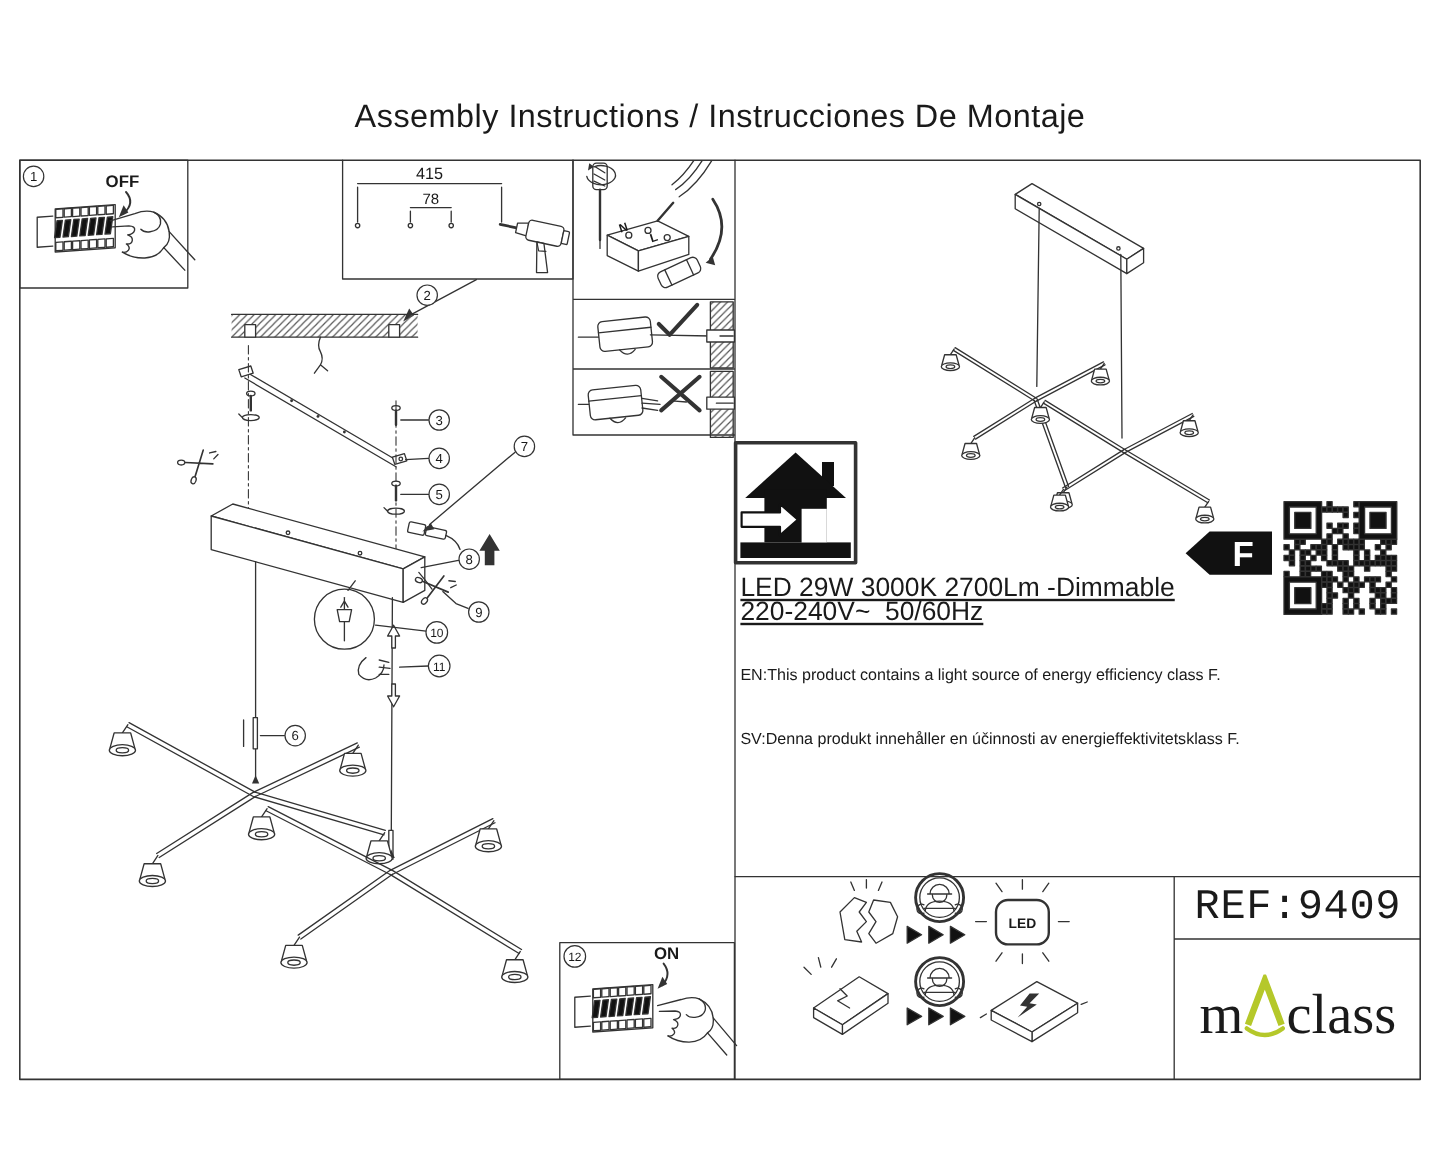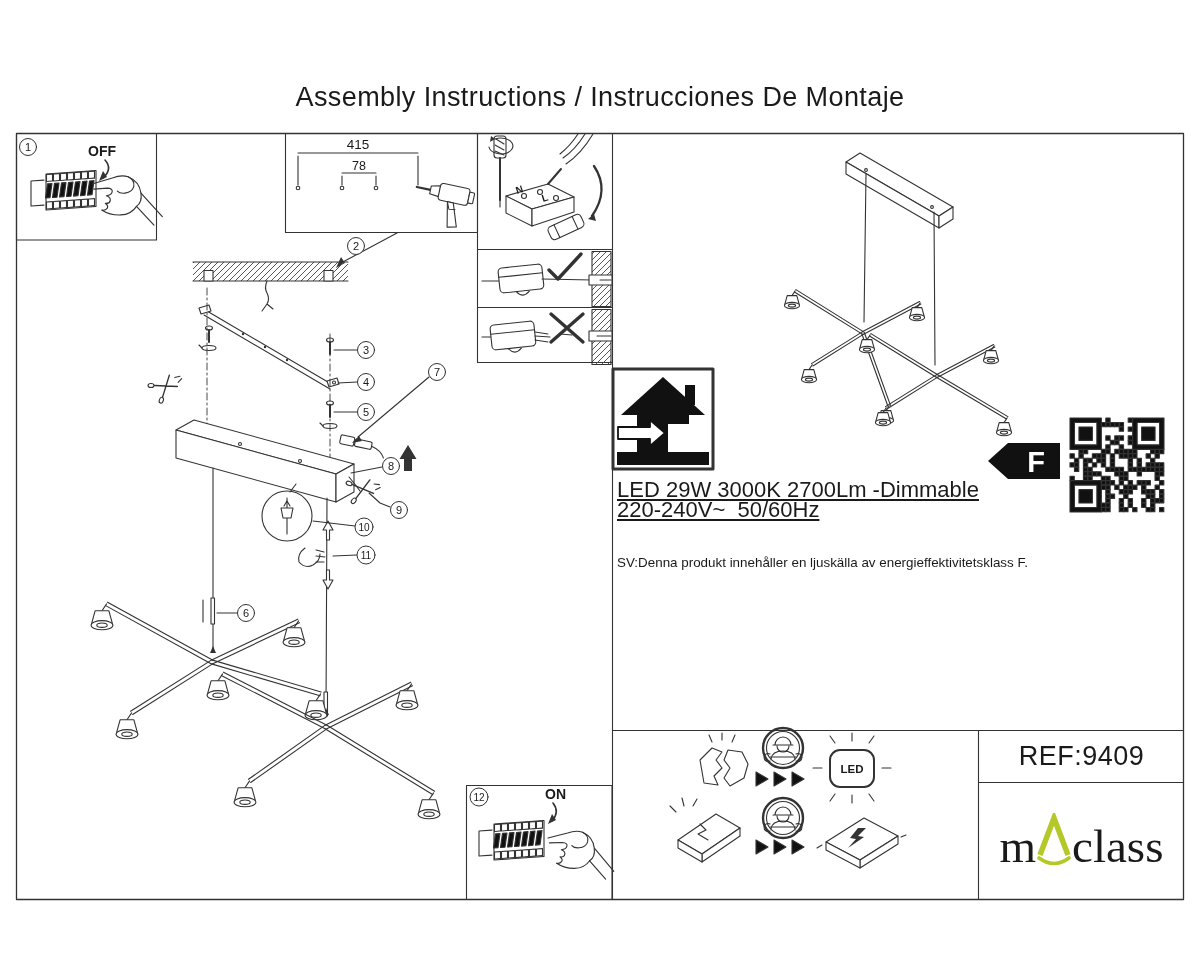--- a/index.html
+++ b/index.html
@@ -4,21 +4,21 @@
 <style>
   html,body{margin:0;padding:0;}
   body{width:1200px;height:960px;background:#fff;position:relative;overflow:hidden;
        font-family:"Liberation Sans",sans-serif;color:#1a1a1a;}
   .abs{position:absolute;}
   #title{top:82px;left:0;width:1200px;text-align:center;font-size:27px;letter-spacing:.4px;}
   .spec{left:617px;font-size:22px;white-space:pre;text-decoration:underline;}
   #spec1{top:477px;}
   #spec2{top:497px;text-align:center;}
   #langs{left:617px;top:519px;font-size:13.4px;line-height:17.6px;white-space:pre;}
-  #ref{left:979px;top:731px;width:205px;height:50px;display:flex;align-items:center;justify-content:center;font-size:27px;letter-spacing:.5px;}
+  #ref{left:979px;top:731px;width:205px;height:50px;display:flex;align-items:center;justify-content:center;font-size:35px;letter-spacing:.5px;font-family:Liberation Mono, monospace;}
   #logo{left:979px;top:783px;width:205px;height:116px;display:flex;align-items:flex-end;justify-content:center;
         font-family:"Liberation Serif","DejaVu Serif",serif;font-size:47px;padding-bottom:26px;box-sizing:border-box;}
   #logo .lam{display:inline-block;transform:translateY(9px);margin:0 -1px;}
   svg text{font-family:"Liberation Sans",sans-serif;}
 </style>
 </head>
 <body>
 
 <div id="title" class="abs">Assembly Instructions / Instrucciones De Montaje</div>
 
@@ -673,21 +673,22 @@
           <text x="479" y="801" font-size="10" text-anchor="middle" fill="#1a1a1a" stroke="none">12</text>
         </g>
     </g>
   </g>
 </svg>
 
 <div id="spec1" class="abs spec">LED 29W 3000K 2700Lm -Dimmable</div>
 <div id="spec2" class="abs spec">220-240V~  50/60Hz</div>
 
 <div id="langs" class="abs">
-  <div>SV:Denna produkt innehåller en ljuskälla av energieffektivitetsklass F.</div>
+  <div>EN:This product contains a light source of energy efficiency class F.</div>
+  <div>SV:Denna produkt innehåller en účinnosti av energieffektivitetsklass F.</div>
   
   
   
 </div>
 
 <div id="ref" class="abs">REF:9409</div>
 
 <div id="logo" class="abs">
   <span>m</span>
     <span class="lam"><svg width="38" height="58" viewBox="0 0 38 58">

